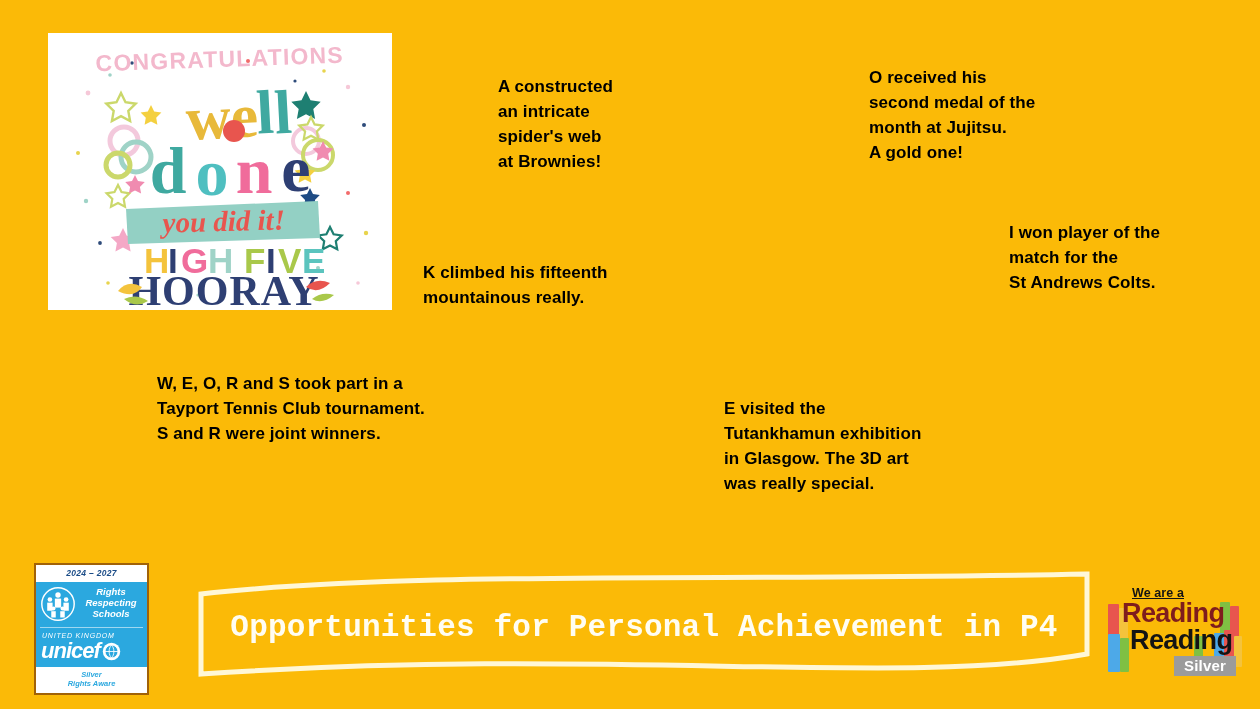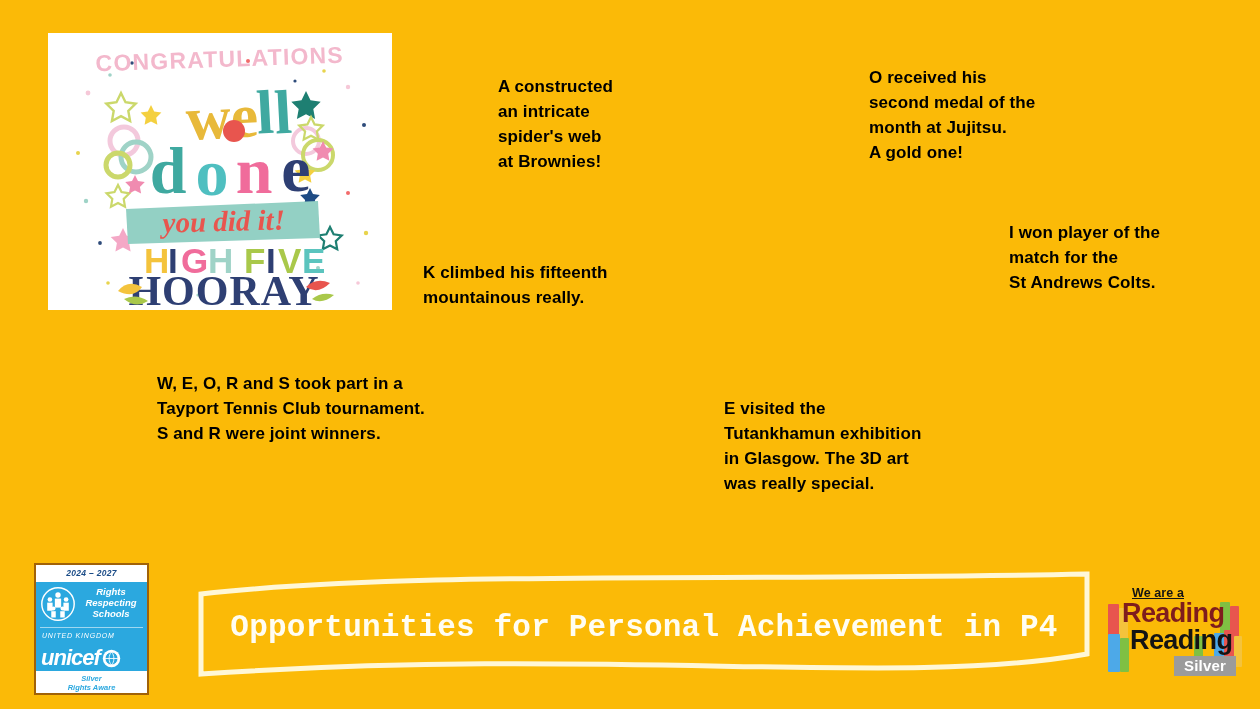--- a/index.html
+++ b/index.html
@@ -139,21 +139,21 @@
     letter-spacing: 0.8px;
     margin-top: 5px;
     padding-left: 2px;
     border-top: 1px solid rgba(255,255,255,0.55);
     padding-top: 4px;
   }
   #unicef-wordmark-row {
     display: flex;
     align-items: center;
     gap: 2px;
-    margin-top: 8px;
+    margin-top: 1px;
     padding-left: 1px;
   }
   #unicef-word {
     color: #FFFFFF;
     font-size: 22px;
     font-weight: bold;
     letter-spacing: -1px;
     line-height: 1;
   }
   #unicef-globe { width: 19px; height: 19px; flex: 0 0 19px; }

